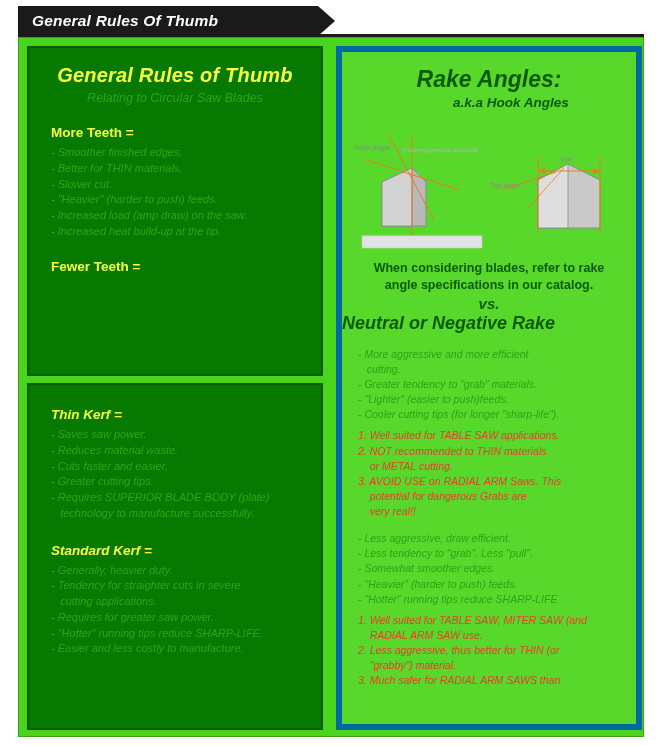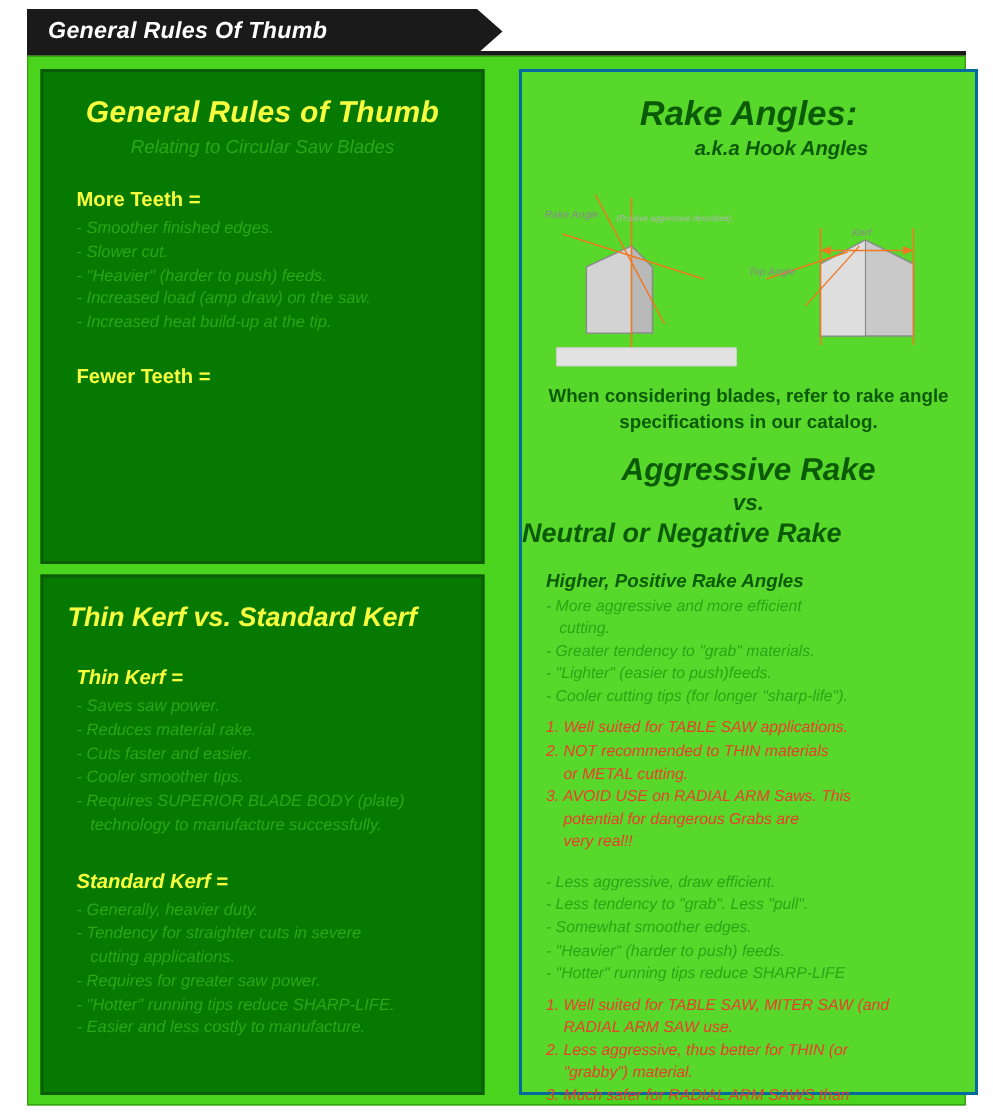--- a/index.html
+++ b/index.html
@@ -78,21 +78,21 @@
   }
   .panel-dark {
     background: #067a00;
     border: 2px solid #0c5c06;
   }
   
   #panel-teeth { left: 8px; top: 8px; width: 296px; height: 330px; }
   
   #panel-kerf  { left: 8px; top: 345px; width: 296px; height: 347px; }
   
-  #panel-rake  { left: 327px; top: 8px; width: 306px; height: 684px; background: #57d82a; border: 2px solid #0369a1;}
+  #panel-rake  { left: 317px; top: 8px; width: 306px; height: 684px; background: #57d82a; border: 6px solid #0369a1;}
   ul.lines {
     margin: 0;
     padding: 0;
     list-style: none;
   }
   ul.lines li {
     margin: 0 0 2px 0;
     line-height: 1.25;
     white-space: pre-wrap;
   }
@@ -253,42 +253,42 @@
   <div class="sheet">
 
     <div class="panel panel-dark" id="panel-teeth">
       <div class="title1">General  Rules of Thumb</div>
       <div class="sub1">Relating to Circular Saw Blades</div>
 
       <div class="sec">
         <h3>More Teeth =</h3>
         <ul class="lines">
           <li>- Smoother finished edges.</li>
+          <li>- Better for THIN materials.</li>
           <li>- Slower cut.</li>
           <li>- "Heavier" (harder to push) feeds.</li>
           <li>- Increased load (amp draw) on the saw.</li>
           <li>- Increased heat build-up at the tip.</li>
         </ul>
       </div>
 
       <div class="sec">
         <h3>Fewer Teeth =</h3>
       </div>
     </div>
 
     <div class="panel panel-dark" id="panel-kerf">
-      <div class="title2">Thin Kerf vs. Standard Kerf</div>
 
       <div class="sec">
         <h3>Thin Kerf =</h3>
         <ul class="lines">
           <li>- Saves saw power.</li>
-          <li>- Reduces material rake.</li>
+          <li>- Reduces material waste.</li>
           <li>- Cuts faster and easier.</li>
-          <li>- Cooler smoother tips.</li>
+          <li>- Greater cutting tips.</li>
           <li>- Requires SUPERIOR BLADE BODY (plate)</li>
           <li>   technology to manufacture successfully.</li>
         </ul>
       </div>
 
       <div class="sec">
         <h3>Standard Kerf =</h3>
         <ul class="lines">
           <li>- Generally, heavier duty.</li>
           <li>- Tendency for straighter cuts in severe</li>
@@ -331,26 +331,24 @@
           <path d="M20,120 L140,120 L140,132 L20,132 Z" fill="#e2e2e2" stroke="#cfcfcf" stroke-width="0.6"></path>
         </svg>
         <span class="dlabel" style="left:12px; top:28px;">Rake Angle</span>
         <span class="dlabel small" style="left:60px; top:31px;">(Positive aggressive described)</span>
         <span class="dlabel" style="left:148px; top:66px;">Top Angle</span>
         <span class="dlabel" style="left:217px; top:40px;">Kerf</span>
       </div>
 
       <div class="note">When considering blades, refer to rake angle specifications in our catalog.</div>
 
-      <div class="big1">Aggressive Rake</div>
       <div class="big2">vs.</div>
       <div class="big3">Neutral or Negative Rake</div>
 
       <div class="sec">
-        <h3>Higher, Positive Rake Angles</h3>
         <ul class="lines">
           <li>- More aggressive and more efficient</li>
           <li>   cutting.</li>
           <li>- Greater tendency to "grab" materials.</li>
           <li>- "Lighter" (easier to push)feeds.</li>
           <li>- Cooler cutting tips (for longer "sharp-life").</li>
         </ul>
         <ul class="lines" style="margin-top:8px;">
           <li class="red">1. Well suited for TABLE SAW applications.</li>
           <li class="red">2. NOT recommended to THIN materials</li>

